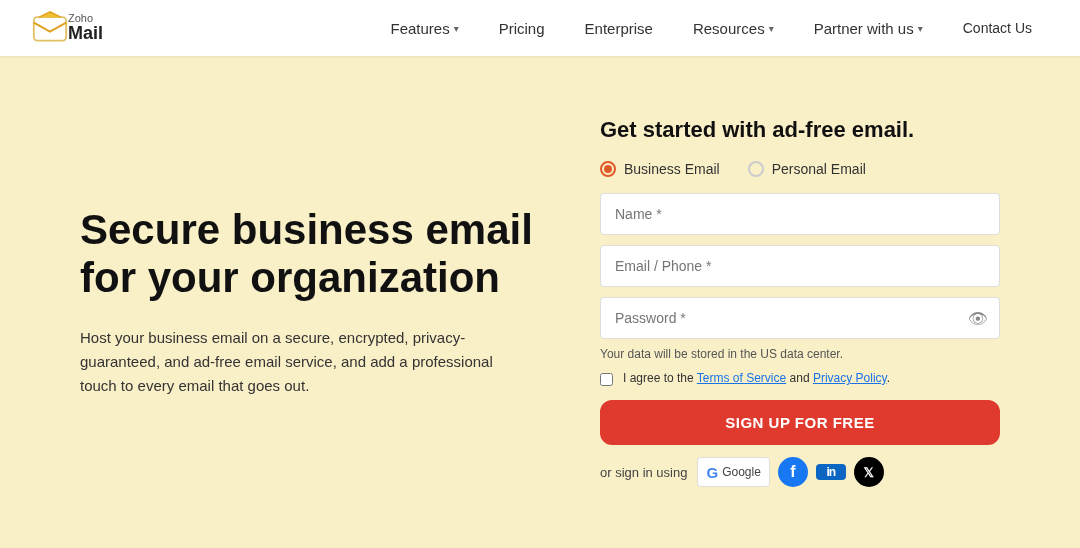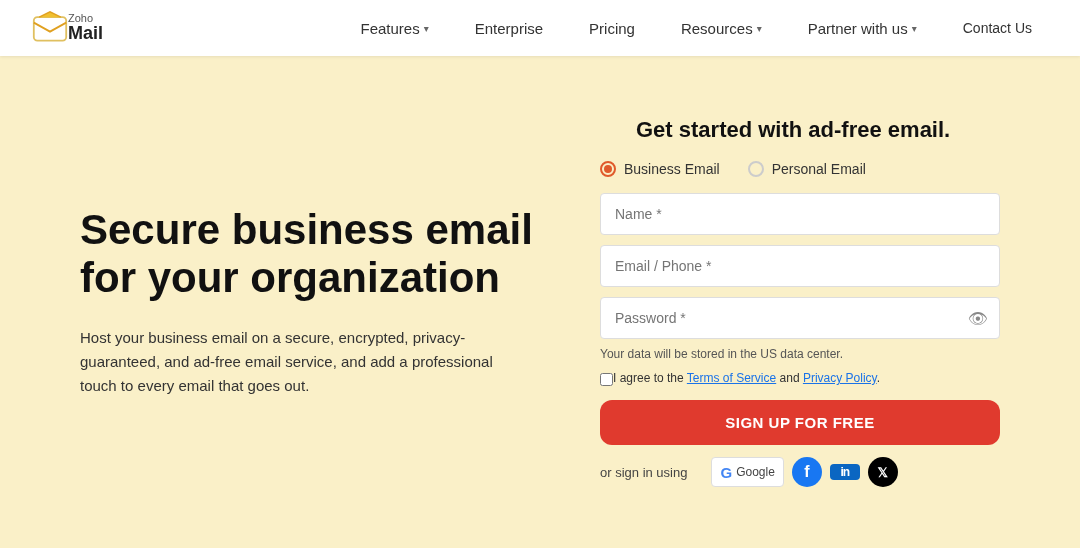--- a/index.html
+++ b/index.html
@@ -40,21 +40,21 @@
       font-weight: 400;
     }
     .logo-mail {
       font-size: 18px;
       font-weight: 700;
       color: #222;
     }
     .nav-links {
       display: flex;
       align-items: center;
-      gap: 14px;
+      gap: 8px;
     }
     .nav-item {
       padding: 8px 16px;
       font-size: 15px;
       color: #333;
       cursor: pointer;
       display: flex;
       align-items: center;
       gap: 4px;
       white-space: nowrap;
@@ -100,21 +100,20 @@
     
     .right-side {
       width: 400px;
       flex-shrink: 0;
     }
     .form-title {
       font-size: 22px;
       font-weight: 700;
       color: #111;
       margin-bottom: 18px;
-      margin-left: 36px;
     }
     .radio-group {
       display: flex;
       gap: 28px;
       margin-bottom: 16px;
       align-items: center;
     }
     .radio-option {
       display: flex;
       align-items: center;
@@ -179,21 +178,21 @@
       font-size: 16px;
     }
     .data-center-note {
       font-size: 12px;
       color: #555;
       margin-bottom: 10px;
     }
     .tos-row {
       display: flex;
       align-items: flex-start;
-      gap: 0;
+      gap: 10px;
       margin-bottom: 14px;
     }
     .tos-checkbox {
       width: 13px;
       height: 13px;
       margin-top: 2px;
       flex-shrink: 0;
       cursor: pointer;
       border: 1px solid #aaa;
     }
@@ -216,21 +215,21 @@
       border: none;
       border-radius: 12px;
       cursor: pointer;
       letter-spacing: 0.5px;
       margin-bottom: 12px;
     }
 
     .social-signin {
       display: flex;
       align-items: center;
-      gap: 24px;
+      gap: 10px;
       font-size: 13px;
       color: #444;
     }
     .social-icons {
       display: flex;
       gap: 8px;
       align-items: center;
     }
     .social-btn {
       width: 34px;
@@ -283,24 +282,24 @@
       <span class="logo-zoho">Zoho</span>
       <span class="logo-mail">Mail</span>
     </div>
   </div>
   <div class="nav-links">
     <div class="nav-item">
       <span>Features</span>
       <span class="nav-chevron">▾</span>
     </div>
     <div class="nav-item">
+      <span>Pricing</span>
+    </div>
+    <div class="nav-item">
       <span>Enterprise</span>
-    </div>
-    <div class="nav-item">
-      <span>Pricing</span>
     </div>
     <div class="nav-item">
       <span>Resources</span>
       <span class="nav-chevron">▾</span>
     </div>
     <div class="nav-item">
       <span>Partner with us</span>
       <span class="nav-chevron">▾</span>
     </div>
     <div class="nav-item nav-contact">

